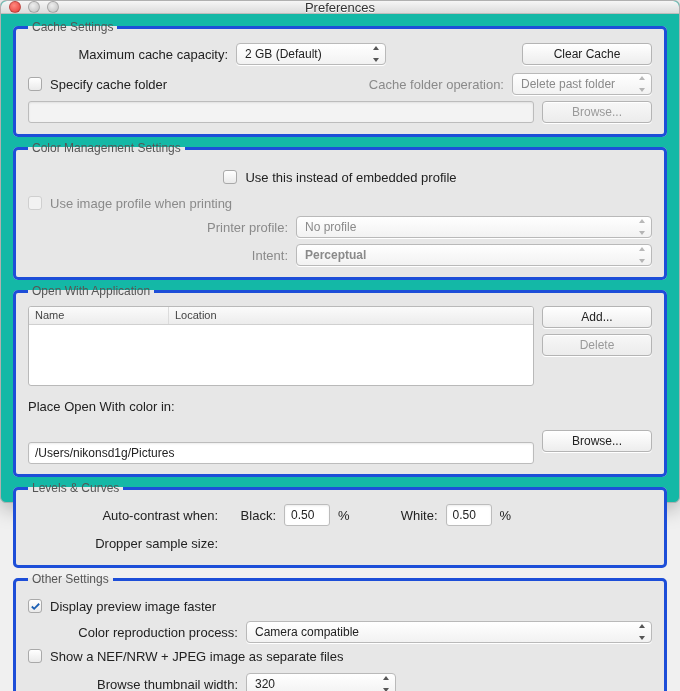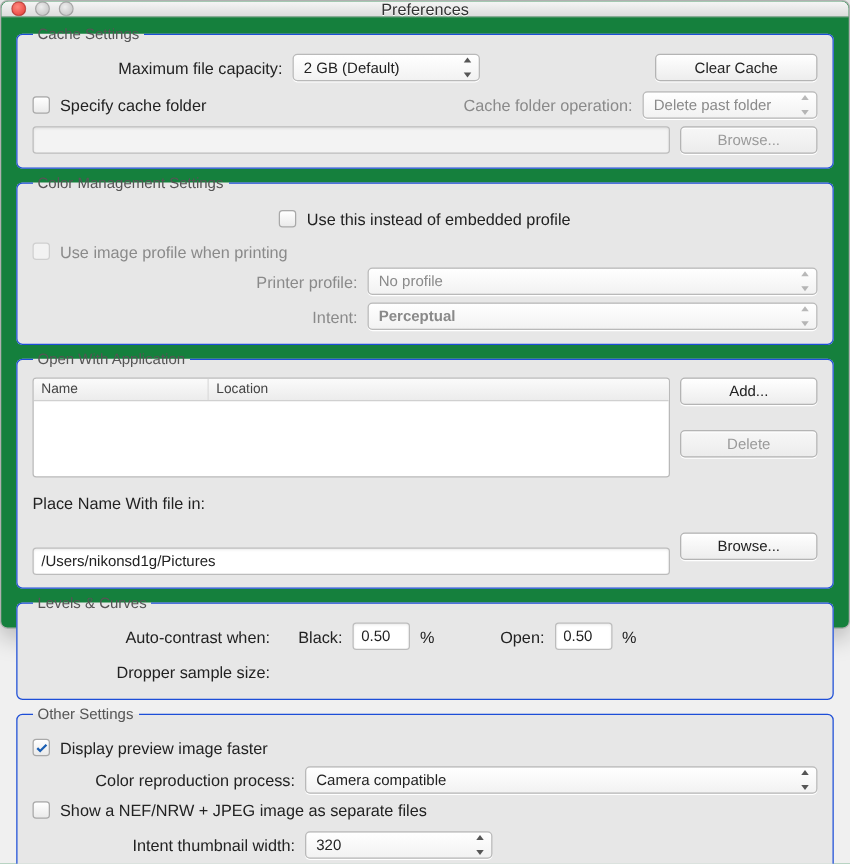--- a/index.html
+++ b/index.html
@@ -1,26 +1,26 @@
 <!DOCTYPE html>
 <html><head>
 <meta charset="utf-8">
 <style>
 * { box-sizing: border-box; margin: 0; padding: 0; }
 body { font-family: "Lucida Grande", "Helvetica Neue", Arial, sans-serif; font-size: 13px; color: #222; background: #f0f0f0; width: 680px; height: 691px; overflow: hidden; }
-.window { width: 680px; height: 503px; background: #15803d; border: 1px solid #b0b0b0; border-radius: 6px; box-shadow: 0 6px 20px rgba(0,0,0,0.25); display: flex; flex-direction: column; }
+.window { width: 680px; height: 503px; background: #14b8a6; border: 1px solid #b0b0b0; border-radius: 6px; box-shadow: 0 6px 20px rgba(0,0,0,0.25); display: flex; flex-direction: column; }
 .titlebar { height: 22px; background: linear-gradient(#f6f6f6,#dcdcdc); border-bottom: 1px solid #bcbcbc; border-radius: 6px 6px 0 0; display: flex; align-items: center; padding: 0 8px; position: relative; }
 .traffic { display: flex; gap: 7px; }
 .tl { width: 12px; height: 12px; border-radius: 50%; border: 0.5px solid rgba(0,0,0,0.2); }
 .tl.red { background: radial-gradient(circle at 40% 35%, #ff8a80, #e53935); }
 .tl.yel { background: radial-gradient(circle at 40% 35%, #eee, #bdbdbd); }
 .tl.grn { background: radial-gradient(circle at 40% 35%, #eee, #bdbdbd); }
 .titlebar .title { position: absolute; left: 0; right: 0; text-align: center; font-size: 13px; color: #333; text-shadow: 0 1px 0 #fff; pointer-events: none; }
 .content { flex: 1; padding: 6px 12px 10px 12px; display: flex; flex-direction: column; gap: 4px; }
-fieldset.group { border: 1px solid #1d4ed8; border-radius: 5px; background: #e7e7e7; padding: 8px 12px 10px 12px; }
+fieldset.group { border: 3px solid #1d4ed8; border-radius: 5px; background: #e7e7e7; padding: 8px 12px 10px 12px; }
 fieldset.group legend { font-size: 12px; color: #555; padding: 0 4px; }
 .row { display: flex; align-items: center; gap: 8px; min-height: 24px; }
 label.right { text-align: right; display: inline-block; }
 .select { -webkit-appearance: none; appearance: none; background: linear-gradient(#fff,#f2f2f2); border: 1px solid #b9b9b9; border-radius: 4px; height: 22px; font-size: 12px; padding: 0 22px 0 8px; color: #222; position: relative; box-shadow: 0 1px 0 #fff; }
 .select-wrap { position: relative; display: inline-block; }
 .select-wrap::after { content: ""; position: absolute; right: 6px; top: 50%; transform: translateY(-50%); width: 8px; height: 12px; background:
   linear-gradient(#555,#555) no-repeat center 2px/6px 1px,
   linear-gradient(#555,#555) no-repeat center 9px/6px 1px; pointer-events: none;
 }
 .select-wrap.updown::after { content:""; width:0; height:0; border:none; }
@@ -51,21 +51,21 @@
       <div class="tl grn"></div>
     </div>
     <div class="title">Preferences</div>
   </div>
 
   <div class="content">
 
     <fieldset class="group">
       <legend>Cache Settings</legend>
       <div class="row" style="margin-bottom:6px;">
-        <label class="right" style="width:200px;">Maximum file capacity:</label>
+        <label class="right" style="width:200px;">Maximum cache capacity:</label>
         <div class="select-wrap updown">
           <div class="select" style="width:150px; line-height:20px;">2 GB (Default)</div>
           <div class="arrows"></div>
         </div>
         <div style="flex:1;"></div>
         <button class="mac" style="width:130px;">Clear Cache</button>
       </div>
       <div class="row">
         <div class="chk"></div>
         <span>Specify cache folder</span>
@@ -111,42 +111,42 @@
     <fieldset class="group">
       <legend>Open With Application</legend>
       <div style="display:flex; gap:8px;">
         <div class="tbl" style="flex:1;">
           <div class="hdr">
             <div style="width:140px;">Name</div>
             <div style="flex:1; border-right:none;">Location</div>
           </div>
           <div style="flex:1;"></div>
         </div>
-        <div style="display:flex; flex-direction:column; gap:20px; width:110px;">
+        <div style="display:flex; flex-direction:column; gap:6px; width:110px;">
           <button class="mac">Add...</button>
           <button class="mac disabled">Delete</button>
         </div>
       </div>
       <div class="row" style="margin-top:8px;">
-        <span>Place Name With file in:</span>
+        <span>Place Open With color in:</span>
       </div>
       <div class="row">
         <input type="text" class="mac" style="flex: 1 1 0%; margin-top: 24px;" value="/Users/nikonsd1g/Pictures">
         <button class="mac" style="width:110px;">Browse...</button>
       </div>
     </fieldset>
 
     <fieldset class="group">
       <legend>Levels &amp; Curves</legend>
       <div class="row">
         <label class="right" style="width:190px;">Auto-contrast when:</label>
         <span style="width:50px; text-align:right;">Black:</span>
         <input type="text" class="mac" style="width: 46px; text-align: left;" value="0.50">
         <span>%</span>
-        <span style="width:80px; text-align:right;">Open:</span>
+        <span style="width:80px; text-align:right;">White:</span>
         <input type="text" class="mac" style="width: 46px;" value="0.50">
         <span>%</span>
       </div>
       <div class="row" style="margin-top:4px;">
         <label class="right" style="width:190px;">Dropper sample size:</label>
       </div>
     </fieldset>
 
     <fieldset class="group">
       <legend>Other Settings</legend>
@@ -163,21 +163,21 @@
         <div class="select-wrap updown" style="flex:1;">
           <div class="select" style="width:100%; line-height:20px;">Camera compatible</div>
           <div class="arrows"></div>
         </div>
       </div>
       <div class="row">
         <div class="chk"></div>
         <span>Show a NEF/NRW + JPEG image as separate files</span>
       </div>
       <div class="row" style="margin-top:4px;">
-        <label class="right" style="width:210px;">Intent thumbnail width:</label>
+        <label class="right" style="width:210px;">Browse thumbnail width:</label>
         <div class="select-wrap updown">
           <div class="select" style="width:150px; line-height:20px;">320</div>
           <div class="arrows"></div>
         </div>
       </div>
     </fieldset>
 
   </div>
 </div>
 

